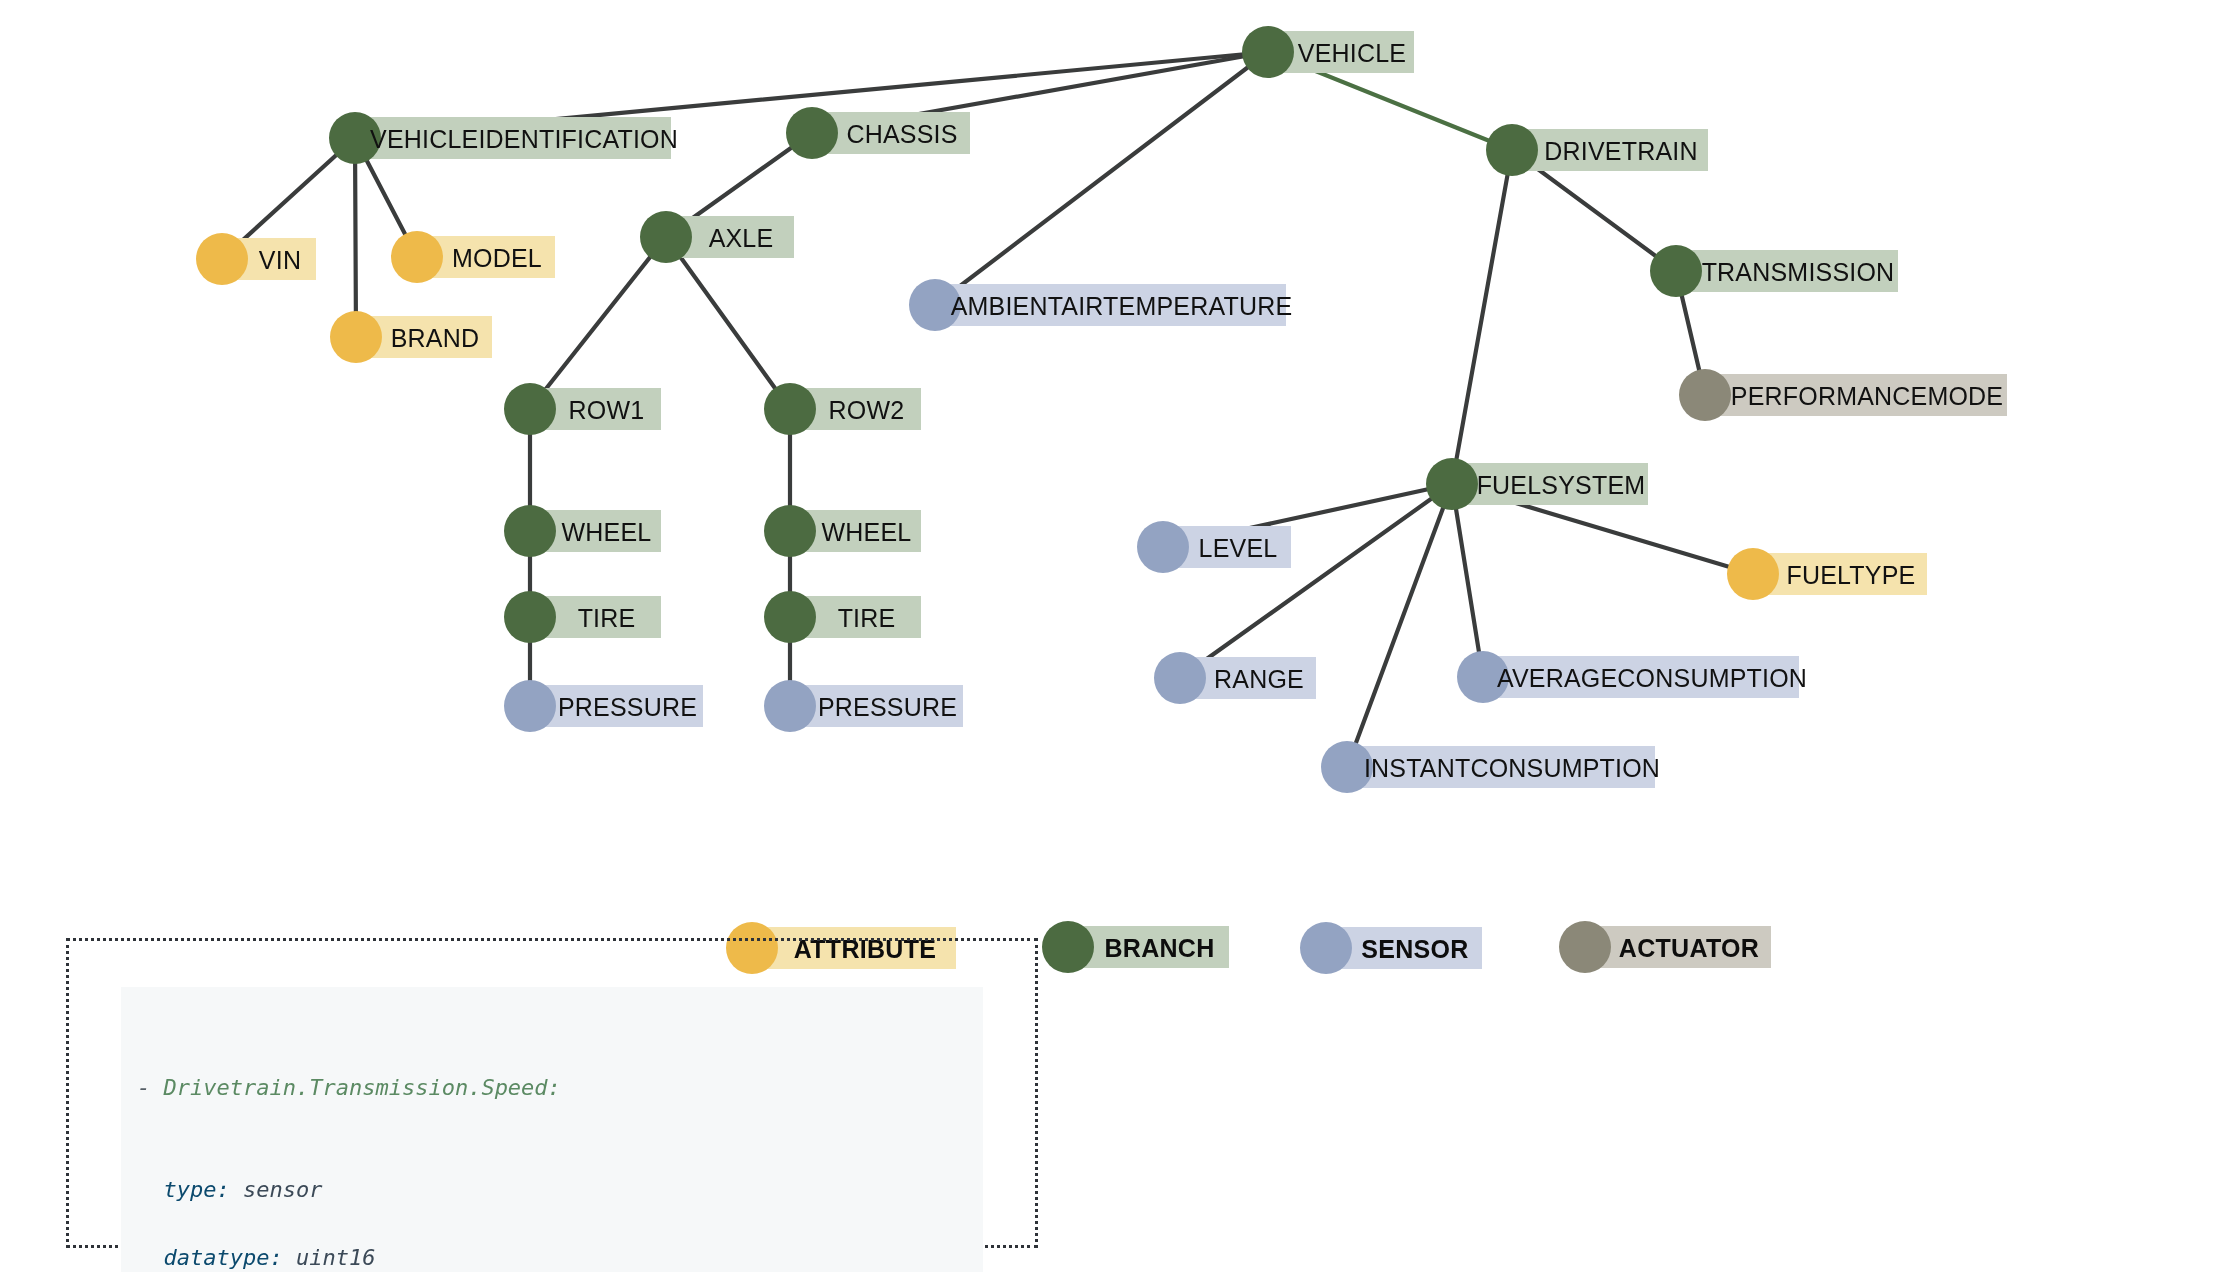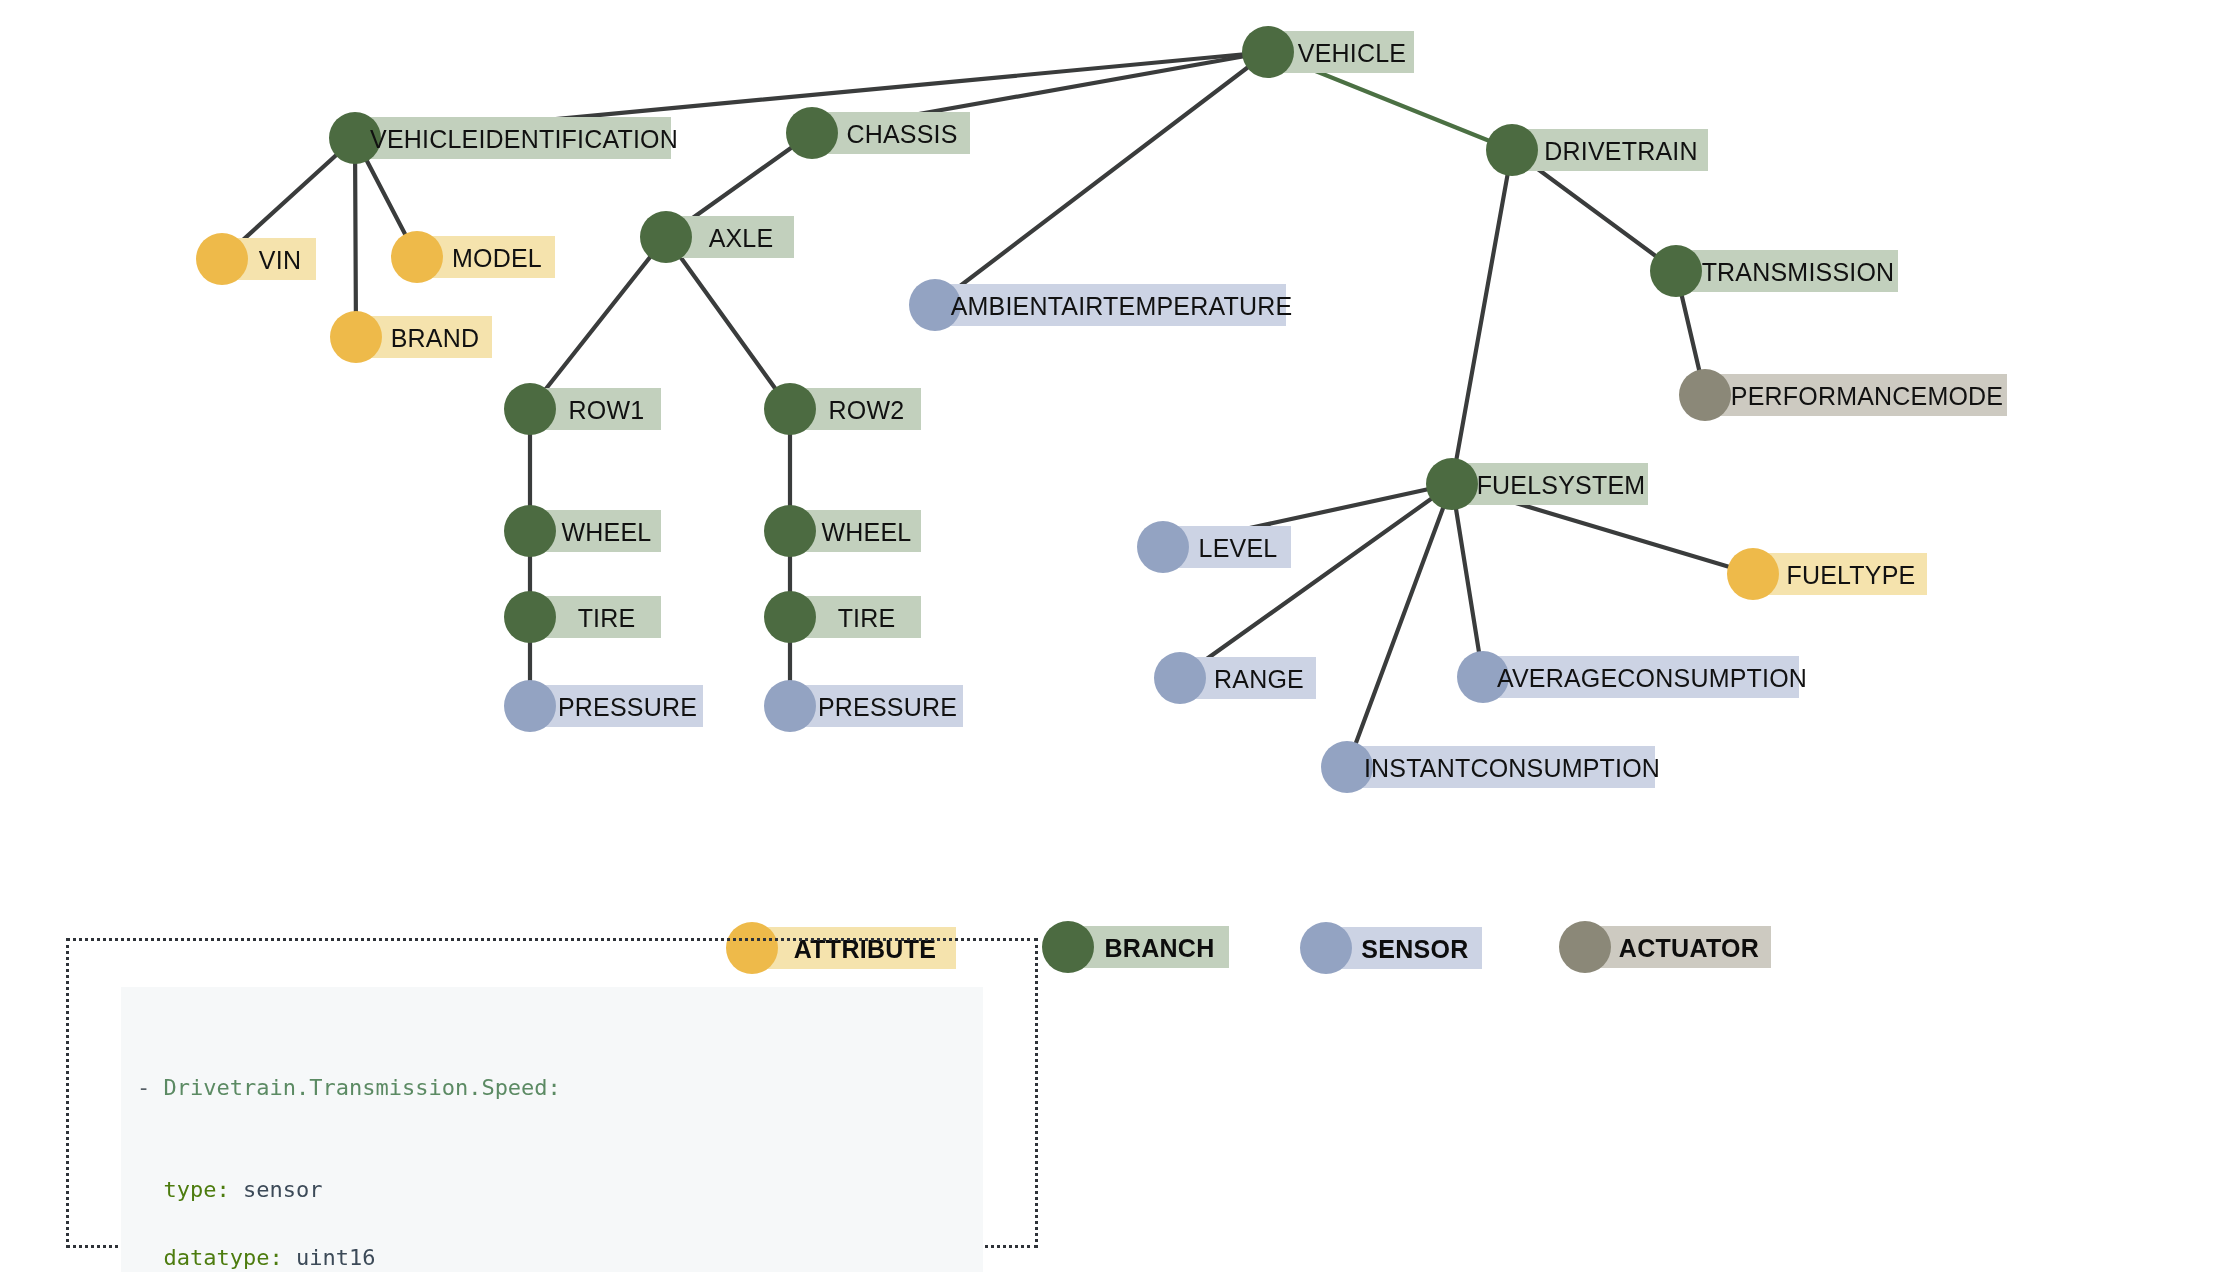--- a/index.html
+++ b/index.html
@@ -54,38 +54,39 @@
 
   
   #yaml-callout {
     position: absolute;
     left: 66px;
     top: 938px;
     width: 972px;
     height: 310px;
     border: 3px dotted #2e3238;
     box-sizing: border-box;
+    font-style: italic;
   }
   #yaml-code {
     position: absolute;
     left: 52px;
     top: 46px;
     width: 862px;
     background: #f6f8f9;
     padding: 16px 16px 18px 16px;
     box-sizing: border-box;
     font-family: "DejaVu Sans Mono", monospace;
     font-size: 22px;
     line-height: 34px;
     white-space: pre;
     color: #4a6b52;
   }
   .yml-row { display: block; white-space: pre; }
   .yml-dash { color: #555e66; }
-  .yml-key  { color: #4d7c0f; }
+  .yml-key  { color: #0c4a6e; }
   .yml-path { color: #5b8a63; }
   .yml-val  { color: #3c4a58; }
 </style>
 </head>
 <body>
 
 <svg id="graph-layer" viewBox="0 0 2228 1272" width="2228" height="1272" xmlns="http://www.w3.org/2000/svg">
   <g id="edges-group">
       <line x1="1268" y1="52" x2="355" y2="138" class="edge-line"></line>
       <line x1="1268" y1="52" x2="812" y2="133" class="edge-line"></line>

